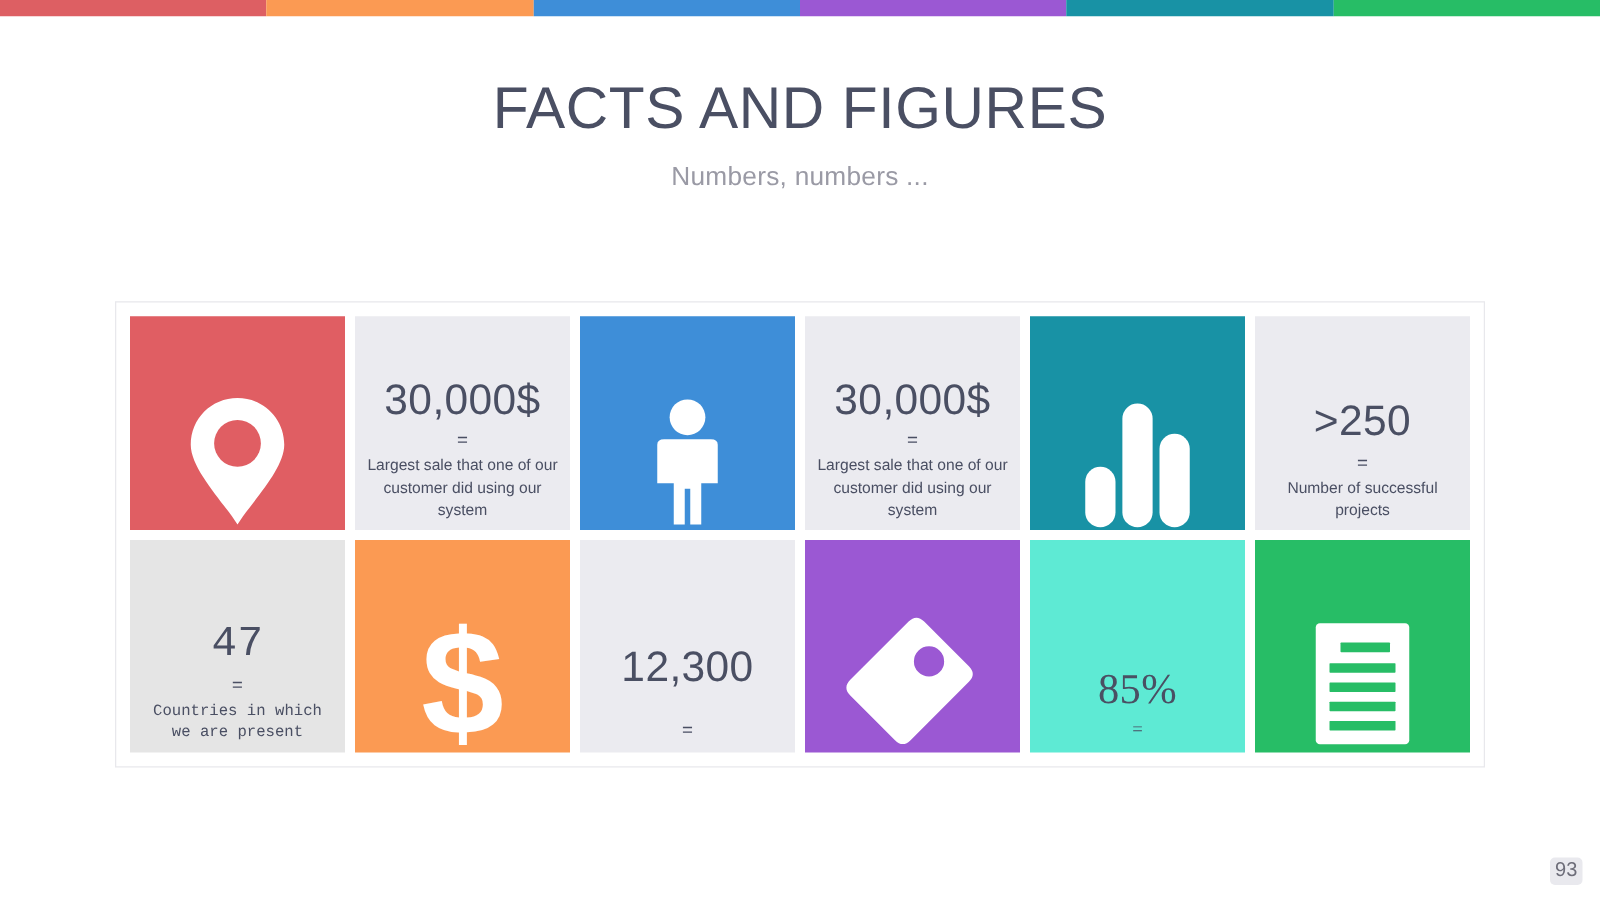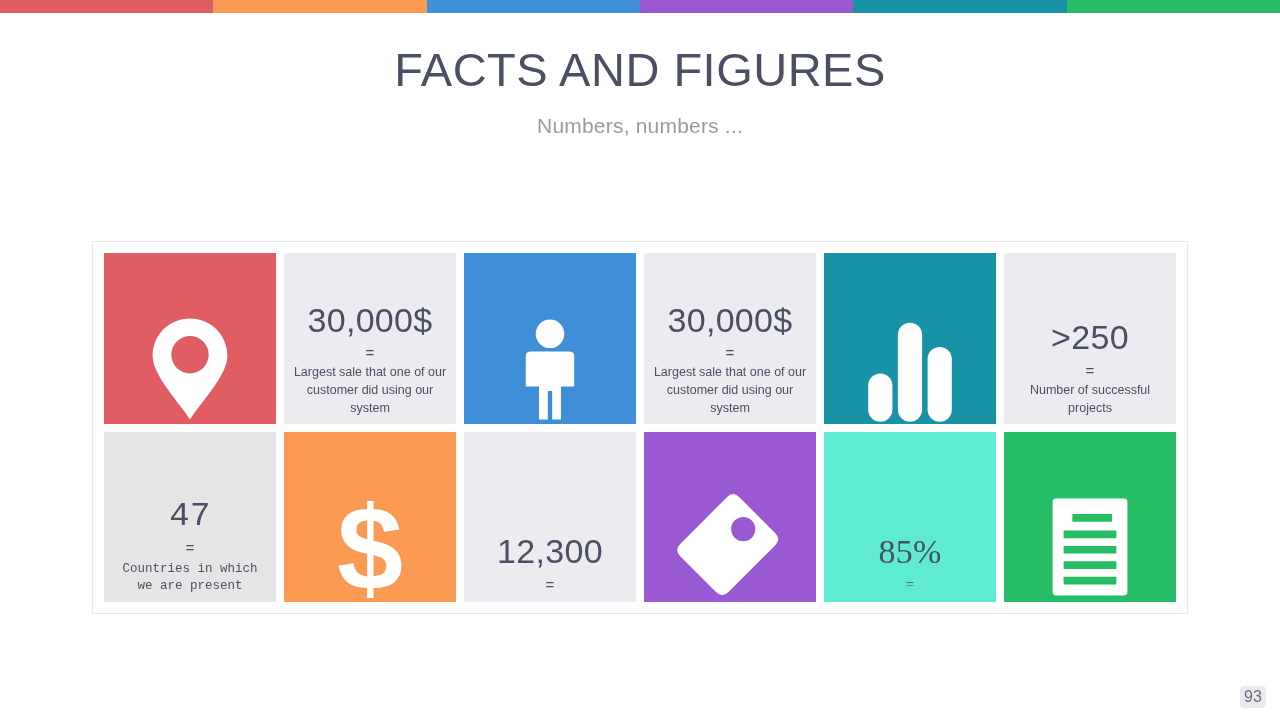--- a/index.html
+++ b/index.html
@@ -24,21 +24,21 @@
     height: 13px;
   }
   #top-bar .seg {
     flex: 1 1 0;
     height: 100%;
   }
 
   
   #heading {
     text-align: center;
-    margin-top: 32px;
+    margin-top: 48px;
   }
   #page-title {
     font-size: 47px;
     font-weight: 400;
     color: #4a4f63;
     letter-spacing: 0.5px;
     line-height: 1.05;
   }
   #page-subtitle {
     margin-top: 20px;
@@ -180,21 +180,21 @@
       <div class="tile stat" style="background: #e5e5e5; font-family: Liberation Mono, monospace;">
         <div class="stat-value">47</div>
         <div class="stat-equals">=</div>
         <div class="stat-desc">Countries in which we are present</div>
       </div>
       <div class="tile icon-tile" style="background: rgb(251, 154, 83);">
         <svg viewBox="0 0 100 100" class="tile-icon" width="110" height="110">
           <text x="50" y="50" text-anchor="middle" dominant-baseline="central" fill="#ffffff" font-size="108" font-weight="bold" font-family="&quot;Liberation Sans&quot;, sans-serif">$</text>
         </svg>
       </div>
-      <div class="tile stat" style="background: rgb(235, 235, 240);">
+      <div class="tile stat" style="background: rgb(235, 235, 240); gap: 17px;">
         <div class="stat-value">12,300</div>
         <div class="stat-equals">=</div>
       </div>
       <div class="tile icon-tile" style="background: rgb(155, 88, 211);">
         <svg viewBox="0 0 100 100" class="tile-icon" width="110" height="110">
           <g transform="rotate(45 50 50)">
             <path d="M16 20 Q16 12 24 12 L70 12 Q78 12 78 20 L78 80 Q78 88 70 88 L24 88 Q16 88 16 80 Z" fill="#ffffff"></path>
             <circle cx="47" cy="30" r="11" class="tag-hole" fill="#9b58d3"></circle>
           </g>
         </svg>

